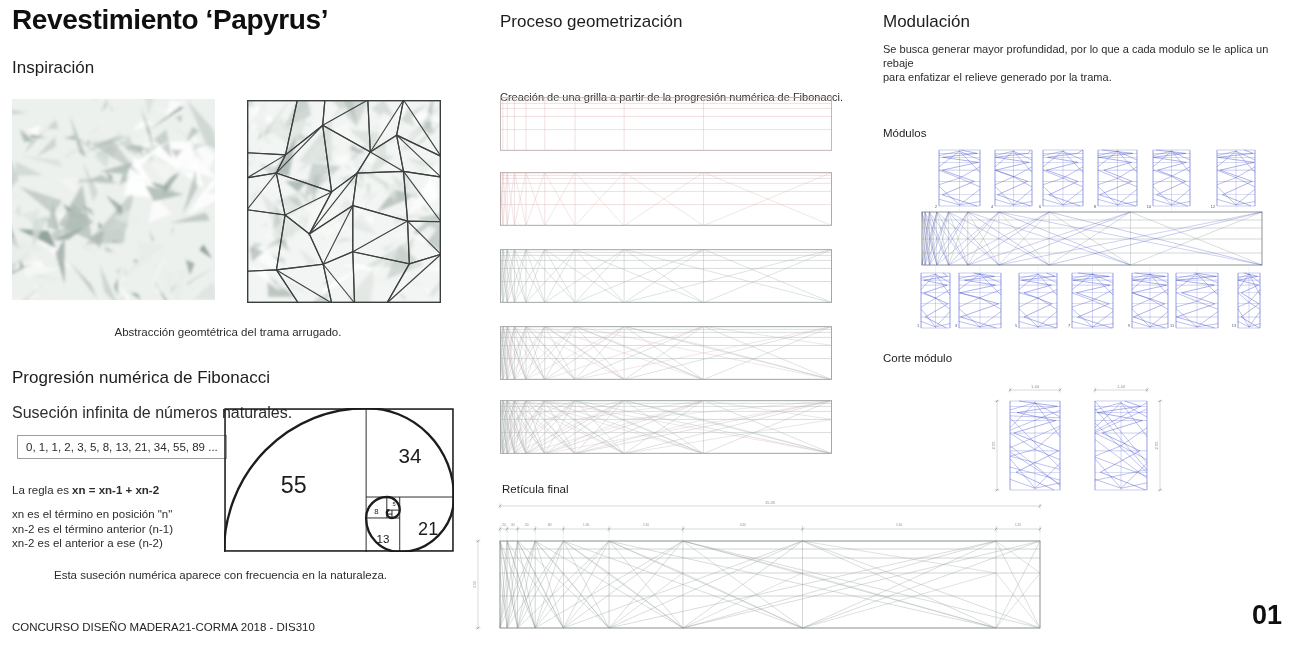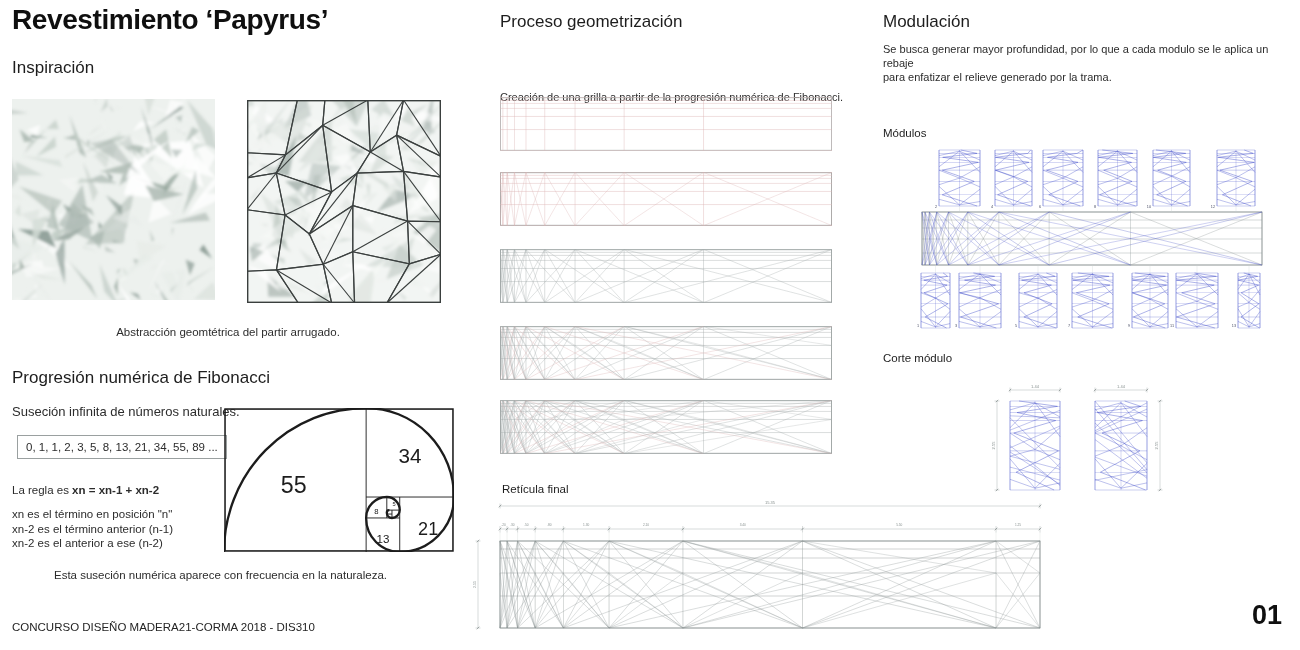--- a/index.html
+++ b/index.html
@@ -6,21 +6,21 @@
   body{width:1300px;height:650px;background:#ffffff;position:relative;overflow:hidden;
        font-family:"Liberation Sans",sans-serif;color:#222;}
   .abs{position:absolute;}
   svg text{font-family:"Liberation Sans",sans-serif;}
   #title{left:12px;top:4px;font-size:28px;font-weight:700;color:#0f0f0f;letter-spacing:-0.4px;}
   #insp-h{left:12px;top:58px;font-size:17px;color:#1d1d1d;}
   #img1{left:12px;top:99px;}
   #img2{left:247px;top:100px;}
   #caption1{left:12px;top:326px;width:432px;text-align:center;font-size:11.5px;color:#2d2d2d;}
   #fib-h{left:12px;top:368px;font-size:17px;color:#1d1d1d;}
-  #fib-intro{left:12px;top:404px;font-size:13px;color:#2c2c2c;}
+  #fib-intro{left:12px;top:404px;font-size:16px;color:#2c2c2c;}
   #seq-box{left:17px;top:435px;border:1px solid #9aa0a0;padding:5px 8px;font-size:11.5px;color:#2c2c2c;text-align:right;}
   #rule{left:12px;top:484px;font-size:11.5px;color:#2c2c2c;}
   #terms{left:12px;top:507px;font-size:11.5px;line-height:14.5px;color:#2c2c2c;}
   #outro{left:12px;top:569px;font-size:11.5px;color:#2c2c2c;padding-left:42px;}
   #spiral{left:224px;top:408px;}
   #footer{left:12px;top:621px;font-size:11.5px;color:#242424;}
   #proc-h{left:500px;top:12px;font-size:17px;color:#1d1d1d;}
   #proc-cap{left:500px;top:43px;font-size:11px;color:#2e2e2e;margin-top:48px;}
   #g1{left:500px;top:97px;} #g2{left:500px;top:172px;} #g3{left:500px;top:249px;}
   #g4{left:500px;top:326px;} #g5{left:500px;top:400px;}
@@ -433,21 +433,21 @@
     <polygon points="29.47195400809403,169.94372426453512 76.2040781749552,164.2684554105508 84.6327062775474,203 51.242591386167334,203" fill="rgba(255,255,255,0.30)" opacity="1" stroke="#3a3f3e" stroke-width="1.2"></polygon>
     <line x1="29.47195400809403" y1="169.94372426453512" x2="84.6327062775474" y2="203" stroke="#3a3f3e" stroke-width="1.1" opacity="1"></line>
     <polygon points="76.2040781749552,164.2684554105508 105.81552694289014,151.75735831175234 107.56734986881726,203 84.6327062775474,203" fill="rgba(255,255,255,0.30)" opacity="1" stroke="#3a3f3e" stroke-width="1.2"></polygon>
     <line x1="76.2040781749552" y1="164.2684554105508" x2="107.56734986881726" y2="203" stroke="#3a3f3e" stroke-width="1.1" opacity="1"></line>
     <polygon points="105.81552694289014,151.75735831175234 162.3523915781686,163.87140162779485 139.95737389796412,203 107.56734986881726,203" fill="rgba(255,255,255,0.30)" opacity="1" stroke="#3a3f3e" stroke-width="1.2"></polygon>
     <polygon points="162.3523915781686,163.87140162779485 194,154.2665840830002 194,203 139.95737389796412,203" fill="rgba(255,255,255,0.30)" opacity="1" stroke="#3a3f3e" stroke-width="1.2"></polygon>
     <line x1="194" y1="154.2665840830002" x2="139.95737389796412" y2="203" stroke="#3a3f3e" stroke-width="1.1" opacity="1"></line>
     <rect x="0.7" y="0.7" width="192.6" height="201.6" fill="none" stroke="#3a3f3e" stroke-width="1.4"></rect>
   </svg>
 
-<div class="abs" id="caption1">Abstracción geomtétrica del  partir arrugado.</div>
+<div class="abs" id="caption1">Abstracción geomtétrica del  trama arrugado.</div>
 
 <div class="abs" id="fib-h">Progresión numérica de Fibonacci</div>
 <div class="abs" id="fib-intro">Suseción infinita de números naturales.</div>
 <div class="abs" id="seq-box">0, 1, 1, 2, 3, 5, 8, 13, 21, 34, 55, 89 ...</div>
 <div class="abs" id="rule"><span>La regla es </span><b>xn = xn-1 + xn-2</b></div>
 <div class="abs" id="terms">
   <div>xn es el término en posición "n"</div>
   <div>xn-2 es el término anterior (n-1)</div>
   <div>xn-2 es el anterior a ese (n-2)</div>
 </div>

